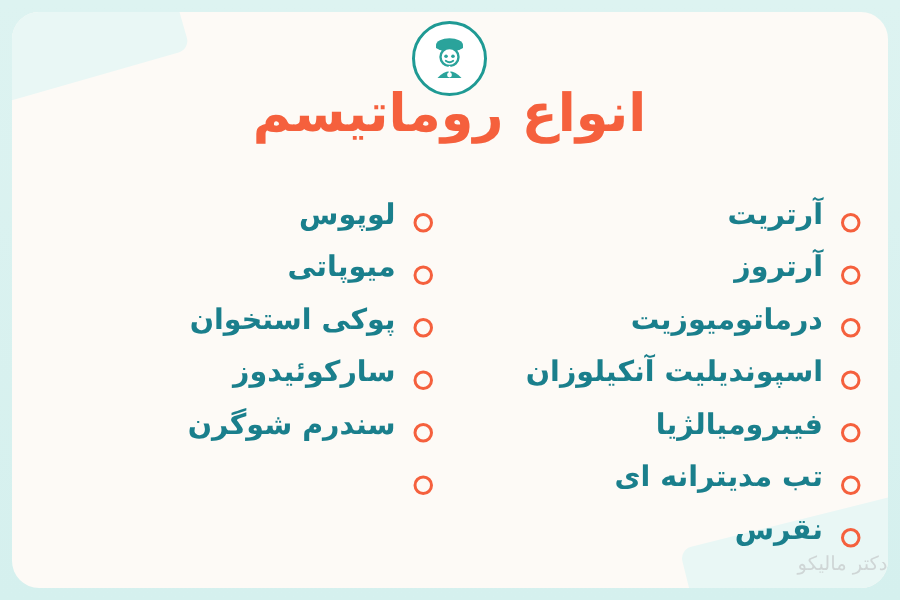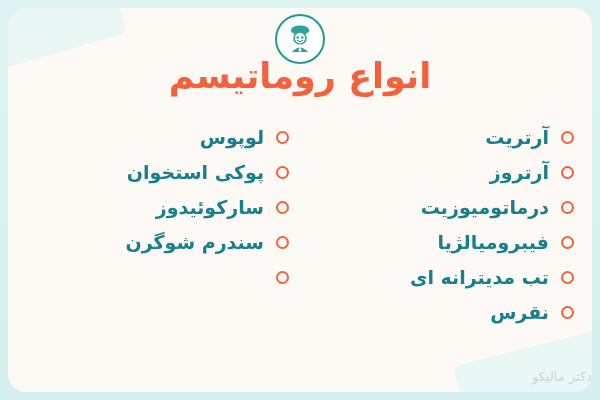--- a/index.html
+++ b/index.html
@@ -99,21 +99,21 @@
   }
   .col {
     width: 48%;
     display: flex;
     flex-direction: column;
     gap: 0px;
   }
   .item {
     display: flex;
     flex-direction: row;
-    align-items: center;
+    align-items: flex-end;
     justify-content: flex-start;
     height: 35px;
     direction: rtl;
   }
   .bullet {
     flex: 0 0 auto;
     width: 13px;
     height: 13px;
     border: 2px solid #f5603d;
     border-radius: 50%;
@@ -180,36 +180,44 @@
         <div class="item">
           <span class="bullet"></span>
           <span class="item-label">آرتروز</span>
         </div>
         <div class="item">
           <span class="bullet"></span>
           <span class="item-label">درماتومیوزیت</span>
         </div>
         <div class="item">
           <span class="bullet"></span>
+          <span class="item-label">اسپوندیلیت آنکیلوزان</span>
+        </div>
+        <div class="item">
+          <span class="bullet"></span>
           <span class="item-label">فیبرومیالژیا</span>
         </div>
         <div class="item">
           <span class="bullet"></span>
           <span class="item-label">تب مدیترانه ای</span>
         </div>
         <div class="item">
           <span class="bullet"></span>
           <span class="item-label">نقرس</span>
         </div>
       </div>
 
       <div class="col col-left">
         <div class="item">
           <span class="bullet"></span>
           <span class="item-label">لوپوس</span>
+        </div>
+        <div class="item">
+          <span class="bullet"></span>
+          <span class="item-label">میوپاتی</span>
         </div>
         <div class="item">
           <span class="bullet"></span>
           <span class="item-label">پوکی استخوان</span>
         </div>
         <div class="item">
           <span class="bullet"></span>
           <span class="item-label">سارکوئیدوز</span>
         </div>
         <div class="item">

